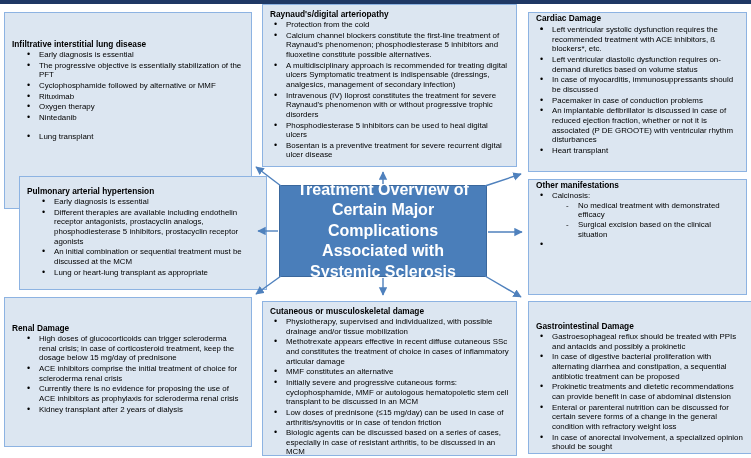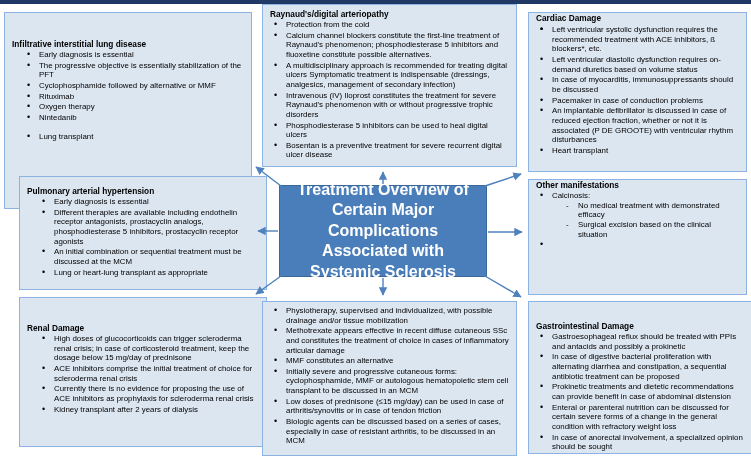--- a/index.html
+++ b/index.html
@@ -25,21 +25,21 @@
   .panel li.gap{margin-top:9px;}
   .sublist{margin-top:0;}
   .subitem{position:relative;padding-left:26px;}
   .subitem .dash{position:absolute;left:14px;}
   
   .p-lung      {left:4px;  top:12px;  width:248px; height:197px; padding-top:26px;}
   .p-raynaud   {left:262px;top:4px;   width:255px; height:163px; padding-top:4px;}
   .p-cardiac   {left:528px;top:12px;  width:219px; height:160px; padding-top:0;}
   .p-pah       {left:19px;  top:176px; width:248px; height:114px; padding-top:9px;}
   .p-other     {left:528px;top:179px; width:219px; height:116px; }
-  .p-renal     {left:19px;  top:297px; width:248px; height:150px; padding-top:25px;}
+  .p-renal     {left:4px;  top:297px; width:248px; height:150px; padding-top:25px;}
   .p-cutaneous {left:262px;top:301px; width:255px; height:155px; padding-top:4px;}
   .p-gi        {left:528px;top:301px; width:225px; height:153px; padding-top:19px;}
   .p-raynaud ul.list, .p-cutaneous ul.list{padding-left:9px;}
   .p-cardiac ul.list, .p-other ul.list, .p-gi ul.list{padding-left:9px;}
   .p-cardiac li, .p-other li, .p-gi li, .p-raynaud li, .p-cutaneous li{padding-left:14px;}
   .center-box{
     position:absolute;left:279px;top:185px;width:208px;height:92px;
     box-sizing:border-box;
     background:var(--c-center_fill,#4a7eba);
     border:1.5px solid var(--c-center_border,#3a679c);
@@ -122,20 +122,21 @@
     <div class="title">Renal Damage</div>
     <ul class="list">
         <li><span class="bullet">•</span><span class="txt">High doses of glucocorticoids can trigger scleroderma renal crisis; in case of corticosteroid treatment, keep the dosage below 15 mg/day of prednisone</span></li>
         <li><span class="bullet">•</span><span class="txt">ACE inhibitors comprise the initial treatment of choice for scleroderma renal crisis</span></li>
         <li><span class="bullet">•</span><span class="txt">Currently there is no evidence for proposing the use of ACE inhibitors as prophylaxis for scleroderma renal crisis</span></li>
         <li><span class="bullet">•</span><span class="txt">Kidney transplant after 2 years of dialysis</span></li>
       </ul>
   </div>
 
   <div class="panel p-cutaneous">
+    <div class="title">Cutaneous or musculoskeletal damage</div>
     <ul class="list">
         <li><span class="bullet">•</span><span class="txt">Physiotherapy, supervised and individualized, with possible drainage and/or tissue mobilization</span></li>
         <li><span class="bullet">•</span><span class="txt">Methotrexate appears effective in recent diffuse cutaneous SSc and constitutes the treatment of choice in cases of inflammatory articular damage</span></li>
         <li><span class="bullet">•</span><span class="txt">MMF constitutes an alternative</span></li>
         <li><span class="bullet">•</span><span class="txt">Initially severe and progressive cutaneous forms: cyclophosphamide, MMF or autologous hematopoietic stem cell transplant to be discussed in an MCM</span></li>
         <li><span class="bullet">•</span><span class="txt">Low doses of prednisone (≤15 mg/day) can be used in case of arthritis/synovitis or in case of tendon friction</span></li>
         <li><span class="bullet">•</span><span class="txt">Biologic agents can be discussed based on a series of cases, especially in case of resistant arthritis, to be discussed in an MCM</span></li>
       </ul>
   </div>
 

